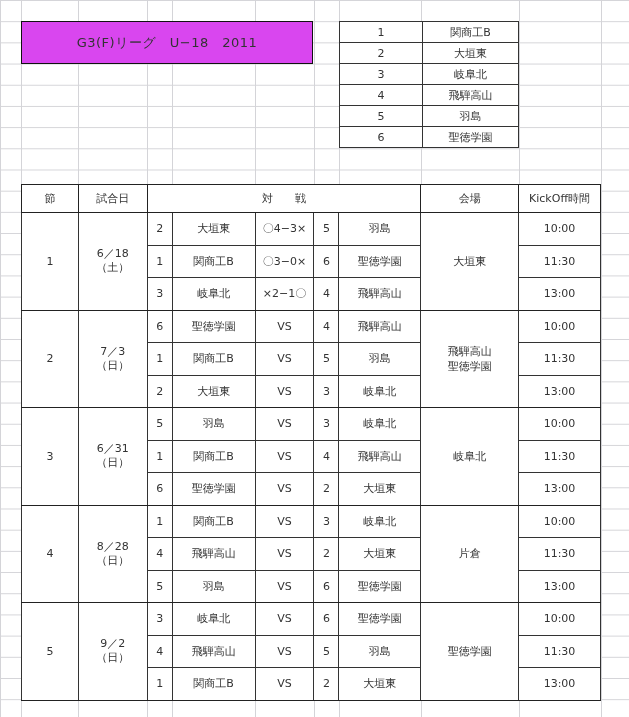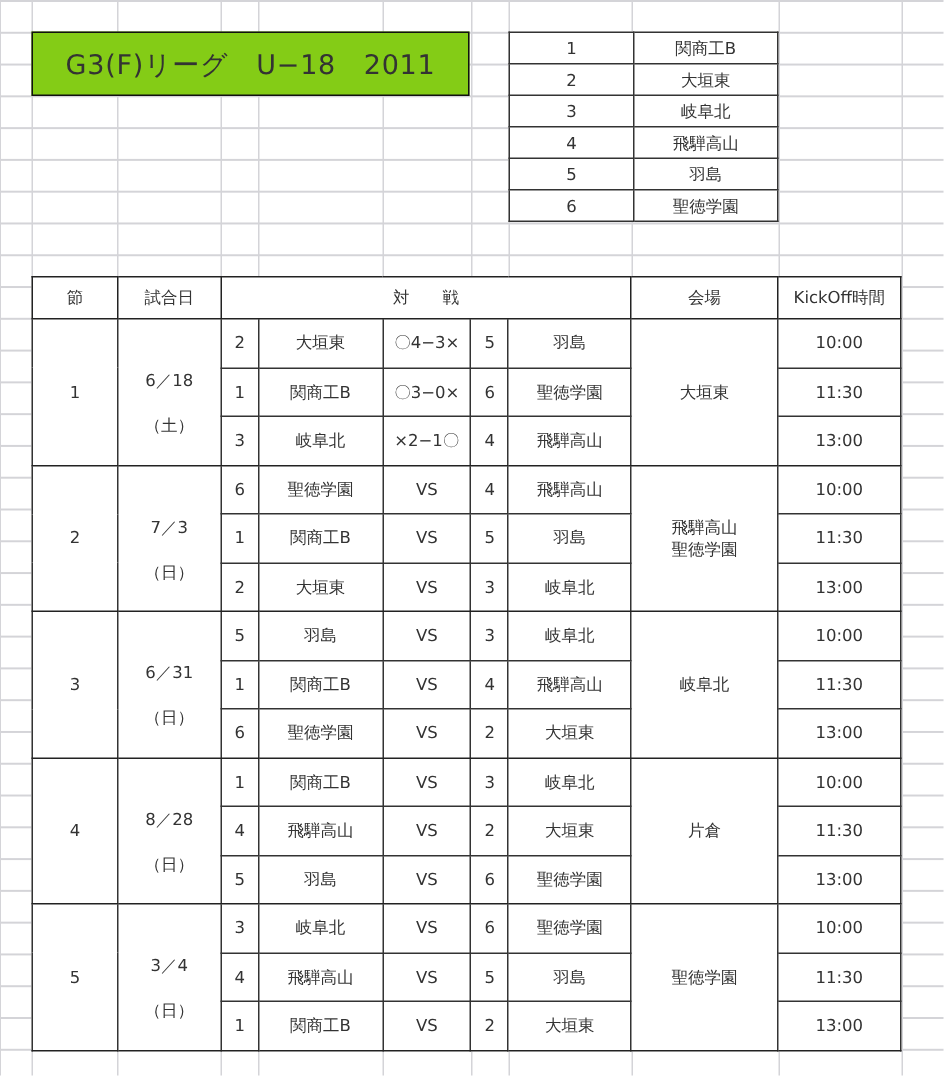--- a/index.html
+++ b/index.html
@@ -9,35 +9,35 @@
     background-image:
       linear-gradient(to right, #d4d4d8 1px, transparent 1px),
       linear-gradient(to bottom, #d4d4d8 1px, transparent 1px);
     background-size: 629px 717px, 629px 21.2px;
     font-family: "DejaVu Sans", sans-serif;
     color:#222;
   }
   .vgrid { position:absolute; top:0; bottom:0; width:1px; background:#d4d4d8; }
   .title-box {
     position:absolute; left:21px; top:21px; width:290px; height:41px;
-    border:1.5px solid #111; background:#84cc16;
+    border:1.5px solid #111; background:#d946ef;
     display:flex; align-items:center; justify-content:center;
-    font-size:18px; letter-spacing:0.5px; color:#333;
+    font-size:13px; letter-spacing:0.5px; color:#333;
   }
   table { border-collapse:collapse; position:absolute; background:#fff; }
   td, th { border:1px solid #333; text-align:center; vertical-align:middle; padding:0; font-weight:normal; color:#333; }
   .teams { left:339px; top:21px; width:180px; }
   .teams td { height:20px; font-size:11px; }
   .teams td.num { width:82px; }
   .sched { left:21px; top:184px; width:580px; border:1.5px solid #222; }
   .sched th { height:27px; font-size:11px; border-color:#222; }
   .sched td { height:31.5px; font-size:11px; }
   .sched td.week, .sched td.date, .sched td.venue { border-bottom:1.5px solid #222; }
   .sched tr.last td { border-bottom:1.5px solid #222; }
-  .date-line { display:block; line-height:14px;margin-top:16px; }
+  .date-line { display:block; line-height:14px; }
   .venue-line { display:block; line-height:15px; }
 </style>
 </head>
 <body>
 
 <div class="vgrid" style="left:21px"></div>
 <div class="vgrid" style="left:78px"></div>
 <div class="vgrid" style="left:147px"></div>
 <div class="vgrid" style="left:172px"></div>
 <div class="vgrid" style="left:255px"></div>
@@ -225,21 +225,21 @@
         <td>5</td>
         <td>羽島</td>
         <td>VS</td>
         <td>6</td>
         <td>聖徳学園</td>
         <td>13:00</td>
       </tr>
       <tr>
         <td rowspan="3" class="week">5</td>
         <td rowspan="3" class="date">
-          <span class="date-line">3／4</span>
+          <span class="date-line">9／2</span>
           <span class="date-line">（日）</span>
         </td>
         <td>3</td>
         <td>岐阜北</td>
         <td>VS</td>
         <td>6</td>
         <td>聖徳学園</td>
         <td rowspan="3" class="venue">
           <span class="venue-line">聖徳学園</span>
         </td>

